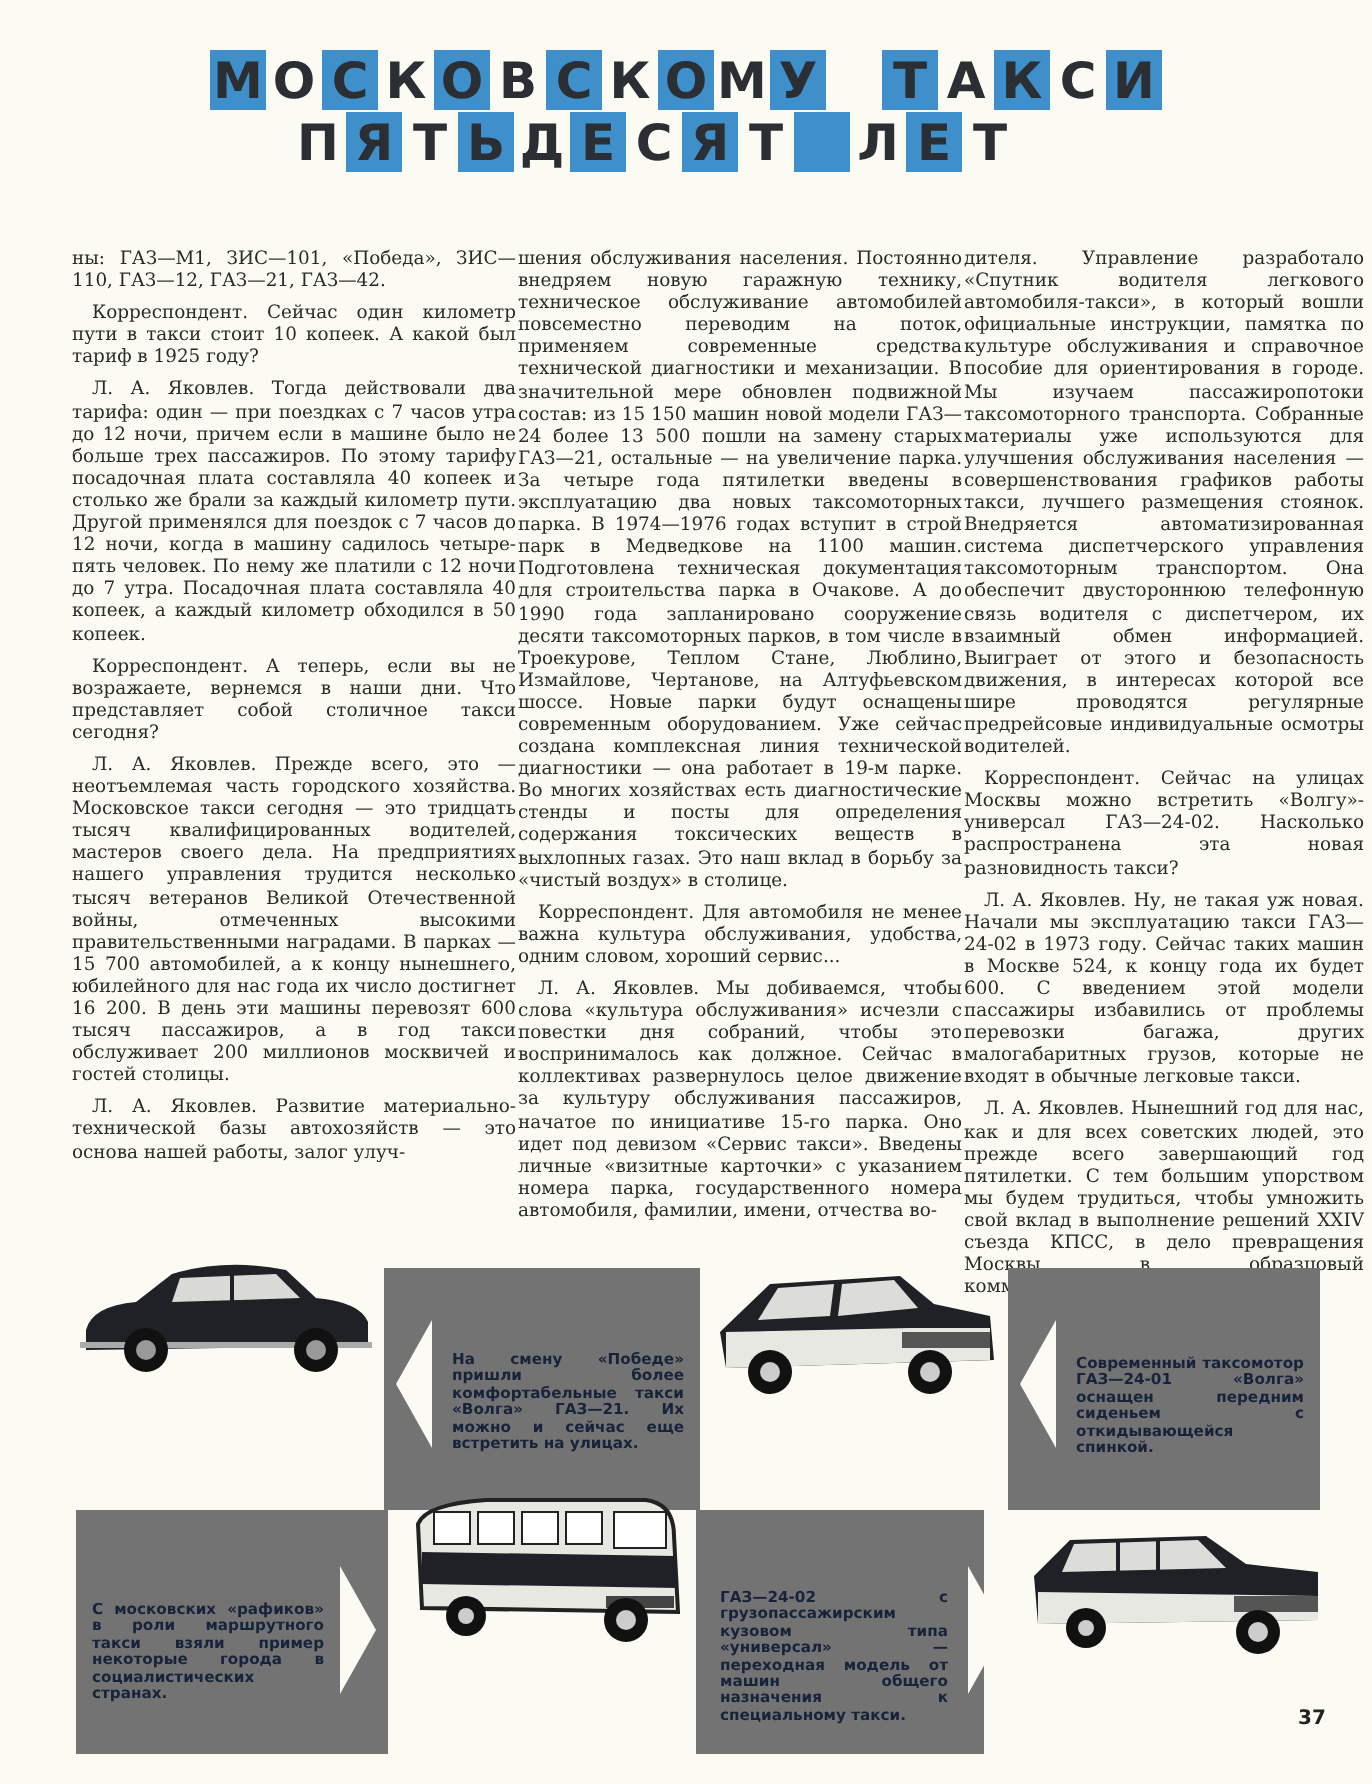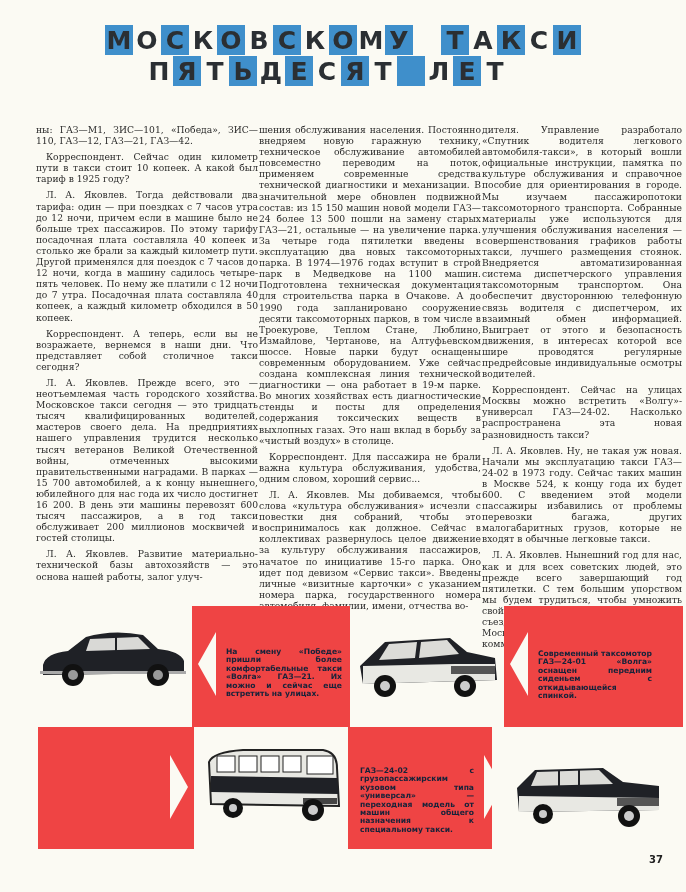--- a/index.html
+++ b/index.html
@@ -7,21 +7,21 @@
            font-family:"DejaVu Serif", serif; color:#2a2a2a; }
     .title-row { position:absolute; display:flex; }
     .tcell { width:28px; height:30px; display:flex; align-items:center; justify-content:center;
              font-family:"DejaVu Sans", sans-serif; font-weight:bold; font-size:25px; color:#2b2f33; }
     .tcell.blue { background:#3f8fcb; }
     .col { position:absolute; top:124px; width:222px; font-size:9.2px; line-height:11.1px;
            text-align:justify; hyphens:auto; }
     .col p { margin:0 0 5px 0; text-indent:10px; }
     .col p.cont { text-indent:0; }
     .spk { font-weight:normal; }
-    .blue-block { position:absolute; background:#ef4444; }
+    .blue-block { position:absolute; background:#737373;margin-top:28px; }
     .arrow-l { position:absolute; width:0; height:0; border-top:32px solid transparent;
                border-bottom:32px solid transparent; border-right:18px solid #fbfaf3; }
     .arrow-r { position:absolute; width:0; height:0; border-top:32px solid transparent;
                border-bottom:32px solid transparent; border-left:18px solid #fbfaf3; }
     .caption { position:absolute; font-family:"DejaVu Sans", sans-serif; font-weight:bold;
                font-size:7.6px; line-height:8.4px; color:#16233a; text-align:justify; }
     .car { position:absolute; }
     .pagenum { position:absolute; left:649px; top:854px; font-family:"DejaVu Sans", sans-serif;
                font-weight:bold; font-size:10px; color:#222; }
   </style>
@@ -68,21 +68,21 @@
 <div class="col" id="col1" style="left:36px;">
     <p class="cont"><span>ны: ГАЗ—М1, ЗИС—101, «Победа», ЗИС—110, ГАЗ—12, ГАЗ—21, ГАЗ—42.</span></p>
     <p><span class="spk">Корреспондент.</span><span> Сейчас один километр пути в такси стоит 10 копеек. А какой был тариф в 1925 году?</span></p>
     <p><span class="spk">Л. А. Яковлев.</span><span> Тогда действовали два тарифа: один — при поездках с 7 часов утра до 12 ночи, причем если в машине было не больше трех пассажиров. По этому тарифу посадочная плата составляла 40 копеек и столько же брали за каждый километр пути. Другой применялся для поездок с 7 часов до 12 ночи, когда в машину садилось четыре-пять человек. По нему же платили с 12 ночи до 7 утра. Посадочная плата составляла 40 копеек, а каждый километр обходился в 50 копеек.</span></p>
     <p><span class="spk">Корреспондент.</span><span> А теперь, если вы не возражаете, вернемся в наши дни. Что представляет собой столичное такси сегодня?</span></p>
     <p><span class="spk">Л. А. Яковлев.</span><span> Прежде всего, это — неотъемлемая часть городского хозяйства. Московское такси сегодня — это тридцать тысяч квалифицированных водителей, мастеров своего дела. На предприятиях нашего управления трудится несколько тысяч ветеранов Великой Отечественной войны, отмеченных высокими правительственными наградами. В парках — 15 700 автомобилей, а к концу нынешнего, юбилейного для нас года их число достигнет 16 200. В день эти машины перевозят 600 тысяч пассажиров, а в год такси обслуживает 200 миллионов москвичей и гостей столицы.</span></p>
     <p><span class="spk">Л. А. Яковлев.</span><span> Развитие материально-технической базы автохозяйств — это основа нашей работы, залог улуч-</span></p>
   </div>
 <div class="col" id="col2" style="left:259px;">
     <p class="cont"><span>шения обслуживания населения. Постоянно внедряем новую гаражную технику, техническое обслуживание автомобилей повсеместно переводим на поток, применяем современные средства технической диагностики и механизации. В значительной мере обновлен подвижной состав: из 15 150 машин новой модели ГАЗ—24 более 13 500 пошли на замену старых ГАЗ—21, остальные — на увеличение парка. За четыре года пятилетки введены в эксплуатацию два новых таксомоторных парка. В 1974—1976 годах вступит в строй парк в Медведкове на 1100 машин. Подготовлена техническая документация для строительства парка в Очакове. А до 1990 года запланировано сооружение десяти таксомоторных парков, в том числе в Троекурове, Теплом Стане, Люблино, Измайлове, Чертанове, на Алтуфьевском шоссе. Новые парки будут оснащены современным оборудованием. Уже сейчас создана комплексная линия технической диагностики — она работает в 19-м парке. Во многих хозяйствах есть диагностические стенды и посты для определения содержания токсических веществ в выхлопных газах. Это наш вклад в борьбу за «чистый воздух» в столице.</span></p>
-    <p><span class="spk">Корреспондент.</span><span> Для пассажира не брали важна культура обслуживания, удобства, одним словом, хороший сервис...</span></p>
+    <p><span class="spk">Корреспондент.</span><span> Для автомобиля не менее важна культура обслуживания, удобства, одним словом, хороший сервис...</span></p>
     <p><span class="spk">Л. А. Яковлев.</span><span> Мы добиваемся, чтобы слова «культура обслуживания» исчезли с повестки дня собраний, чтобы это воспринималось как должное. Сейчас в коллективах развернулось целое движение за культуру обслуживания пассажиров, начатое по инициативе 15-го парка. Оно идет под девизом «Сервис такси». Введены личные «визитные карточки» с указанием номера парка, государственного номера автомобиля, фамилии, имени, отчества во-</span></p>
   </div>
 <div class="col" id="col3" style="left:482px; width:200px;">
     <p class="cont"><span>дителя. Управление разработало «Спутник водителя легкового автомобиля-такси», в который вошли официальные инструкции, памятка по культуре обслуживания и справочное пособие для ориентирования в городе. Мы изучаем пассажиропотоки таксомоторного транспорта. Собранные материалы уже используются для улучшения обслуживания населения — совершенствования графиков работы такси, лучшего размещения стоянок. Внедряется автоматизированная система диспетчерского управления таксомоторным транспортом. Она обеспечит двустороннюю телефонную связь водителя с диспетчером, их взаимный обмен информацией. Выиграет от этого и безопасность движения, в интересах которой все шире проводятся регулярные предрейсовые индивидуальные осмотры водителей.</span></p>
     <p><span class="spk">Корреспондент.</span><span> Сейчас на улицах Москвы можно встретить «Волгу»-универсал ГАЗ—24-02. Насколько распространена эта новая разновидность такси?</span></p>
     <p><span class="spk">Л. А. Яковлев.</span><span> Ну, не такая уж новая. Начали мы эксплуатацию такси ГАЗ—24-02 в 1973 году. Сейчас таких машин в Москве 524, к концу года их будет 600. С введением этой модели пассажиры избавились от проблемы перевозки багажа, других малогабаритных грузов, которые не входят в обычные легковые такси.</span></p>
     <p><span class="spk">Л. А. Яковлев.</span><span> Нынешний год для нас, как и для всех советских людей, это прежде всего завершающий год пятилетки. С тем большим упорством мы будем трудиться, чтобы умножить свой вклад в выполнение решений XXIV съезда КПСС, в дело превращения Москвы в образцовый коммунистический город.</span></p>
   </div>
 
 <div>
@@ -109,26 +109,27 @@
       <path d="M8 38 L100 36 L140 36 L140 52 L8 56 Z" fill="#e8e8e3"></path>
       <path d="M34 16 L62 14 L60 30 L24 32 Z" fill="#dcdcd8"></path>
       <path d="M66 14 L92 12 L104 26 L64 30 Z" fill="#dcdcd8"></path>
       <rect x="96" y="38" width="44" height="8" fill="#555"></rect>
       <circle cx="30" cy="58" r="11" fill="#111"></circle>
         <circle cx="30" cy="58" r="5" fill="#ccc"></circle>
       <circle cx="110" cy="58" r="11" fill="#111"></circle>
         <circle cx="110" cy="58" r="5" fill="#ccc"></circle>
     </svg>
   </div>
-  <div class="blue-block" style="left:504px; top:606px; width:179px; height:121px;">
+  <div class="blue-block" style="left:504px; top:606px; width:156px; height:121px;">
     <div class="arrow-l" style="left:6px; top:26px;"></div>
     <div class="caption" style="left:34px; top:44px; width:114px;">Современный таксомотор ГАЗ—24-01 «Волга» оснащен передним сиденьем с откидывающейся спинкой.</div>
   </div>
 
   <div class="blue-block" style="left:38px; top:727px; width:156px; height:122px;">
+    <div class="caption" style="left:8px; top:46px; width:116px;">С московских «рафиков» в роли маршрутного такси взяли пример некоторые города в социалистических странах.</div>
     <div class="arrow-r" style="left:132px; top:28px;"></div>
   </div>
   <div class="car" style="left:203px; top:742px;">
     <svg width="140" height="88" viewBox="0 0 140 88">
       <path d="M6 20 Q10 10 40 8 L120 8 Q134 10 134 26 L136 64 L8 62 Z" fill="#e8e8e3" stroke="#222" stroke-width="2"></path>
       <path d="M8 34 L134 36 L136 52 L8 50 Z" fill="#1f2126"></path>
       <rect x="14" y="14" width="18" height="16" fill="#fff" stroke="#222"></rect>
       <rect x="36" y="14" width="18" height="16" fill="#fff" stroke="#222"></rect>
       <rect x="58" y="14" width="18" height="16" fill="#fff" stroke="#222"></rect>
       <rect x="80" y="14" width="18" height="16" fill="#fff" stroke="#222"></rect>

